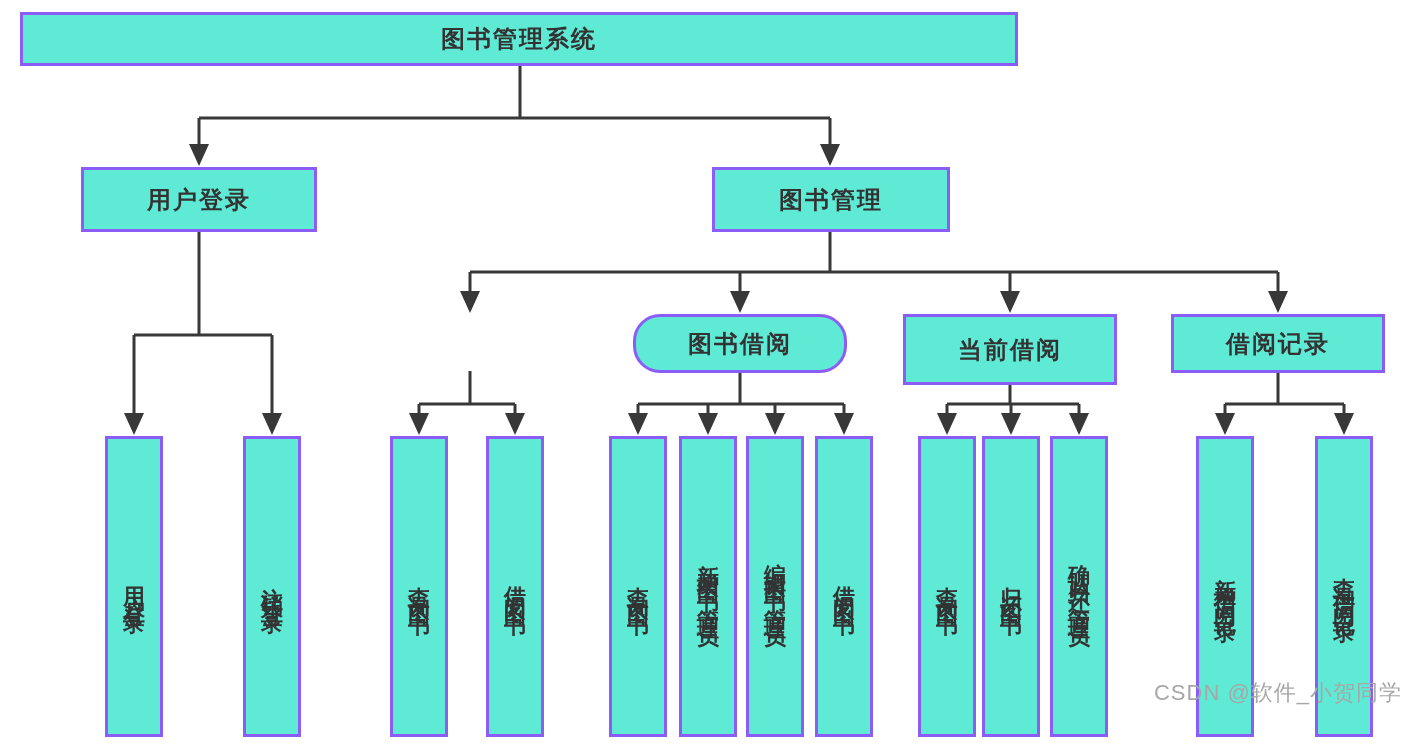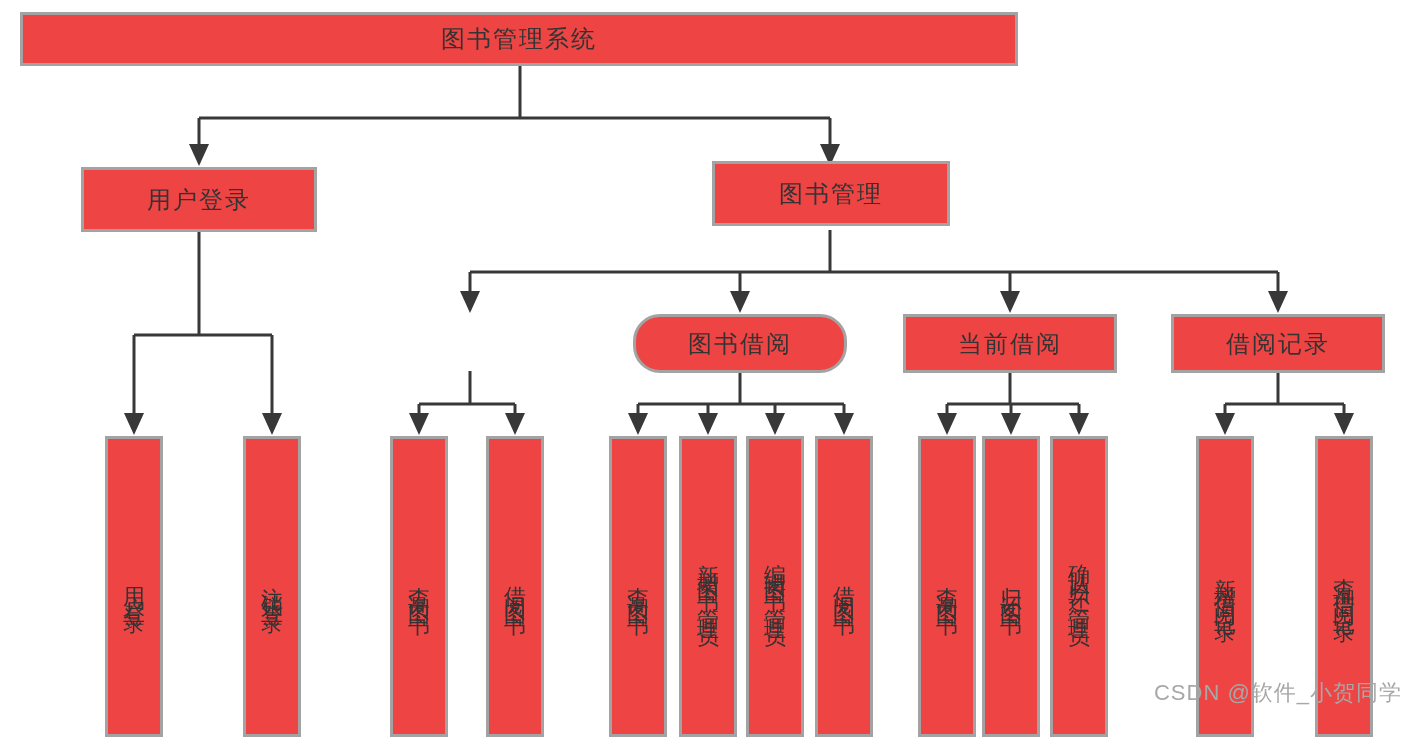--- a/index.html
+++ b/index.html
@@ -19,27 +19,28 @@
     position: absolute;
     left: 0;
     top: 0;
     width: 1405px;
     height: 747px;
     z-index: 1;
   }
   .node {
     position: absolute;
     box-sizing: border-box;
-    border: 3px solid #a3a3a3;
-    background: #ef4444;
+    border: 3px solid #8b5cf6;
+    background: #5eead4;
     display: flex;
     align-items: center;
     justify-content: center;
     color: #333333;
     z-index: 2;
+    font-weight: bold;
   }
   .h-node {
     font-size: 24px;
     letter-spacing: 2px;
     white-space: nowrap;
   }
   .v-node .v-text {
     writing-mode: vertical-rl;
     text-orientation: mixed;
     font-size: 22px;
@@ -99,24 +100,24 @@
       <polygon points="1011,435 1001,413 1021,413"></polygon>
       <polygon points="1079,435 1069,413 1089,413"></polygon>
       <polygon points="1225,435 1215,413 1235,413"></polygon>
       <polygon points="1344,435 1334,413 1354,413"></polygon>
     </g>
   </svg>
 
   <div class="node h-node" style="left:20px; top:12px; width:998px; height:54px;">图书管理系统</div>
 
   <div class="node h-node" style="left:81px; top:167px; width:236px; height:65px;">用户登录</div>
-  <div class="node h-node" style="left:712px; top:161px; width:238px; height:65px;">图书管理</div>
+  <div class="node h-node" style="left:712px; top:167px; width:238px; height:65px;">图书管理</div>
 
   <div class="node h-node" style="left:633px; top:314px; width:214px; height:59px;border-radius:27px;">图书借阅</div>
-  <div class="node h-node" style="left:903px; top:314px; width:214px; height:59px;">当前借阅</div>
+  <div class="node h-node" style="left:903px; top:314px; width:214px; height:71px;">当前借阅</div>
   <div class="node h-node" style="left:1171px; top:314px; width:214px; height:59px;">借阅记录</div>
 
   <div class="node v-node" style="left:105px; top:436px; width:58px; height:301px;">
     <span class="v-text">用户登录</span>
   </div>
   <div class="node v-node" style="left:243px; top:436px; width:58px; height:301px;">
     <span class="v-text">注销登录</span>
   </div>
 
   <div class="node v-node" style="left:390px; top:436px; width:58px; height:301px;">

